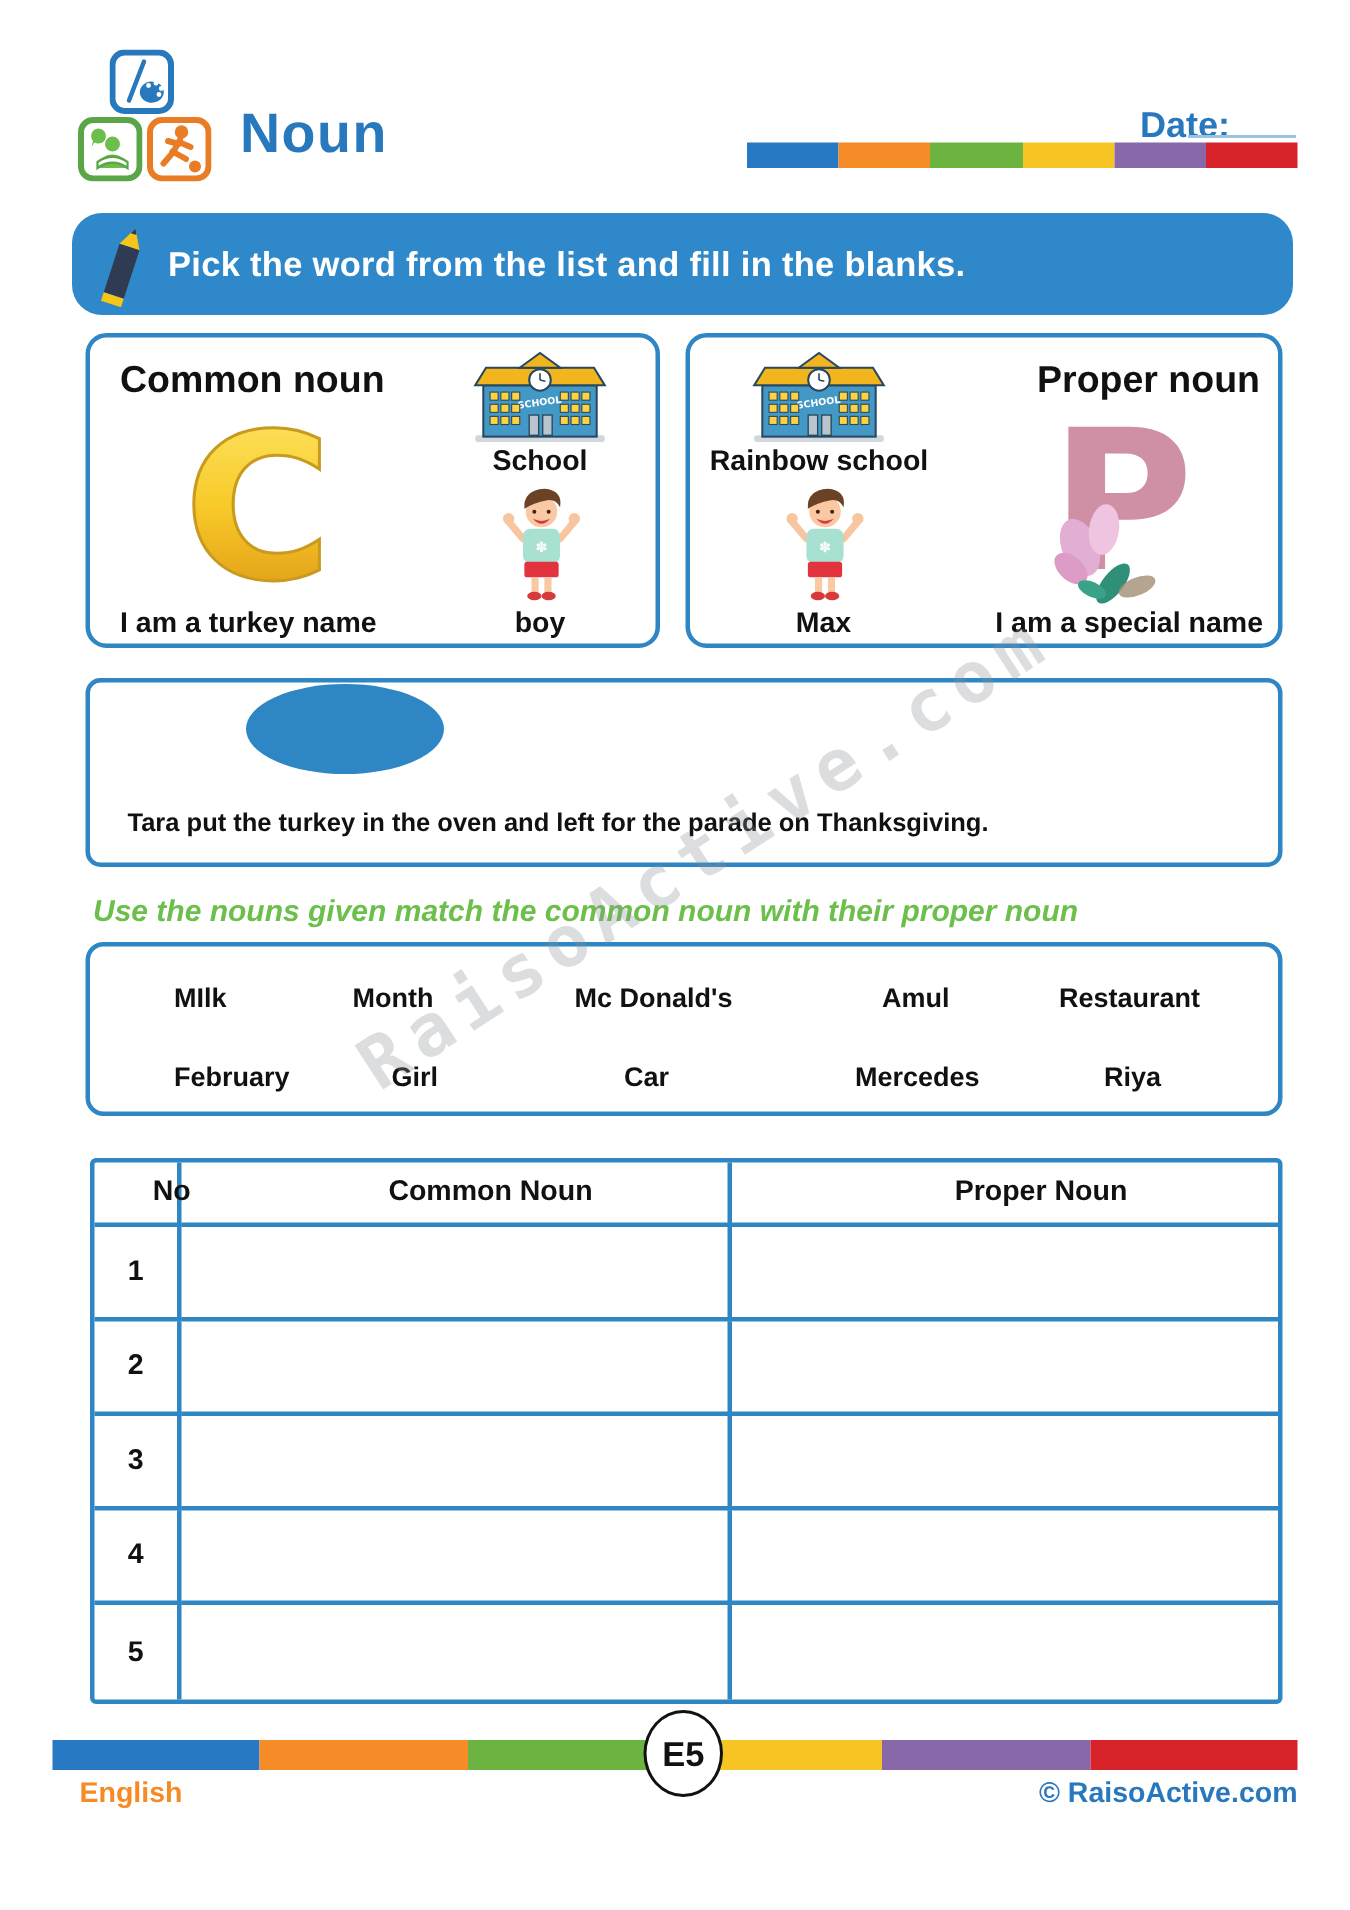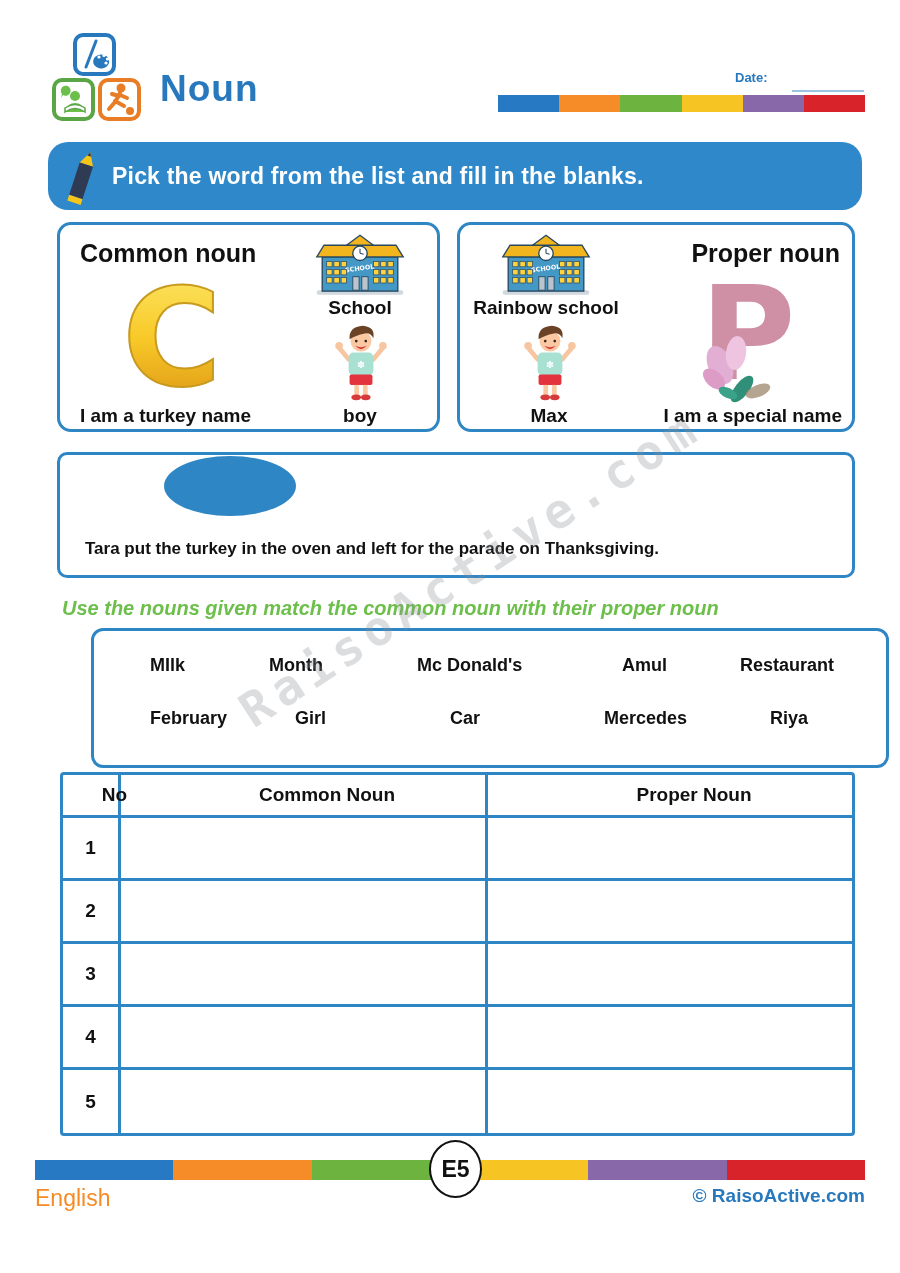--- a/index.html
+++ b/index.html
@@ -11,21 +11,21 @@
   .abs { position:absolute; }
 
   
   .logo-sq { position:absolute; width:43px; height:43px; border-radius:8px; background:#fff; }
   .logo-blue   { left:73px;  top:33px; }
   .logo-green  { left:52px;  top:78px; }
   .logo-orange { left:98px;  top:78px; }
   .page-title {
     left:160px; top:68px; font-size:37px; font-weight:bold; color:#2878be; letter-spacing:1px;
   }
-  .date-label { left:735px; top:70px; font-size:13px; font-weight:bold; color:#2878be; }
+  .date-label { left:760px; top:70px; font-size:24px; font-weight:bold; color:#2878be; }
   .date-line  { left:792px; top:90px; width:72px; height:0; border-bottom:2px solid #9cc3e0; }
   .bar { display:flex; }
   .bar div { flex:1 1 0; height:100%; }
   .bar-top { left:498px; top:95px; width:367px; height:17px; }
 
   
   .banner {
     left:48px; top:142px; width:814px; height:68px; background:#2e88ca; border-radius:20px;
   }
   .banner-text {
@@ -53,22 +53,22 @@
                   color:#6cbf4b; z-index:2; }
   .circle-instr .circled { position:relative; z-index:2; }
   .circle-instr .underlined { text-decoration:underline; text-decoration-thickness:2px; }
   .blue-ellipse { position:absolute; left:104px; top:1px; width:132px; height:60px;
                   background:#2e86c4; border-radius:50%; z-index:1; }
   .sentence { position:absolute; left:25px; top:84px; font-size:17px; font-weight:bold; color:#111; }
 
   
   .match-instr { left:62px; top:597px; font-size:20px; font-weight:bold; color:#6cbf4b;font-style:italic; }
   .word-bank {
-    left:57px; top:628px; width:798px; height:140px; background:#fff;
-    border:3px solid #2e86c4; border-radius:12px;margin-left:34px;
+    left:57px; top:628px; width:798px; height:116px; background:#fff;
+    border:3px solid #2e86c4; border-radius:12px;
   }
   .word { position:absolute; font-size:18px; font-weight:bold; color:#111; white-space:nowrap; }
 
   
   .noun-table { left:60px; top:772px; width:795px; border:3px solid #2e86c4; border-radius:4px;
                 background:#fff; }
   .t-row { display:grid; grid-template-columns:58px 367px 1fr; }
   .t-cell { border-right:3px solid #2e86c4; border-bottom:3px solid #2e86c4;
             display:flex; align-items:center; justify-content:center;
             font-size:19px; font-weight:bold; color:#111; }
@@ -78,21 +78,21 @@
   .t-row:last-child .t-cell { border-bottom:none; }
 
   
   .bar-bottom { left:35px; top:1160px; width:830px; height:20px; }
   .badge {
     left:429px; top:1140px; width:53px; height:58px; background:#fff;
     border:2px solid #111; border-radius:50%;
     display:flex; align-items:center; justify-content:center;
     font-size:23px; font-weight:bold; color:#111; z-index:3;
   }
-  .footer-subject { left:35px; top:1185px; font-size:23px; font-weight:normal; color:#f68b26; }
+  .footer-subject { left:53px; top:1185px; font-size:19px; font-weight:bold; color:#f68b26; }
   .footer-copy { right:35px; top:1185px; font-size:19px; font-weight:bold; color:#2878be; }
 
   
   .watermark {
     left:150px; top:540px; width:640px; text-align:center;
     font-family:"DejaVu Sans Mono",monospace; font-size:48px; font-weight:bold;
     letter-spacing:7px; color:#8d9298; opacity:0.30;
     transform:rotate(-33deg); z-index:4; pointer-events:none;
   }
   svg text { font-family:"DejaVu Sans",sans-serif; }

